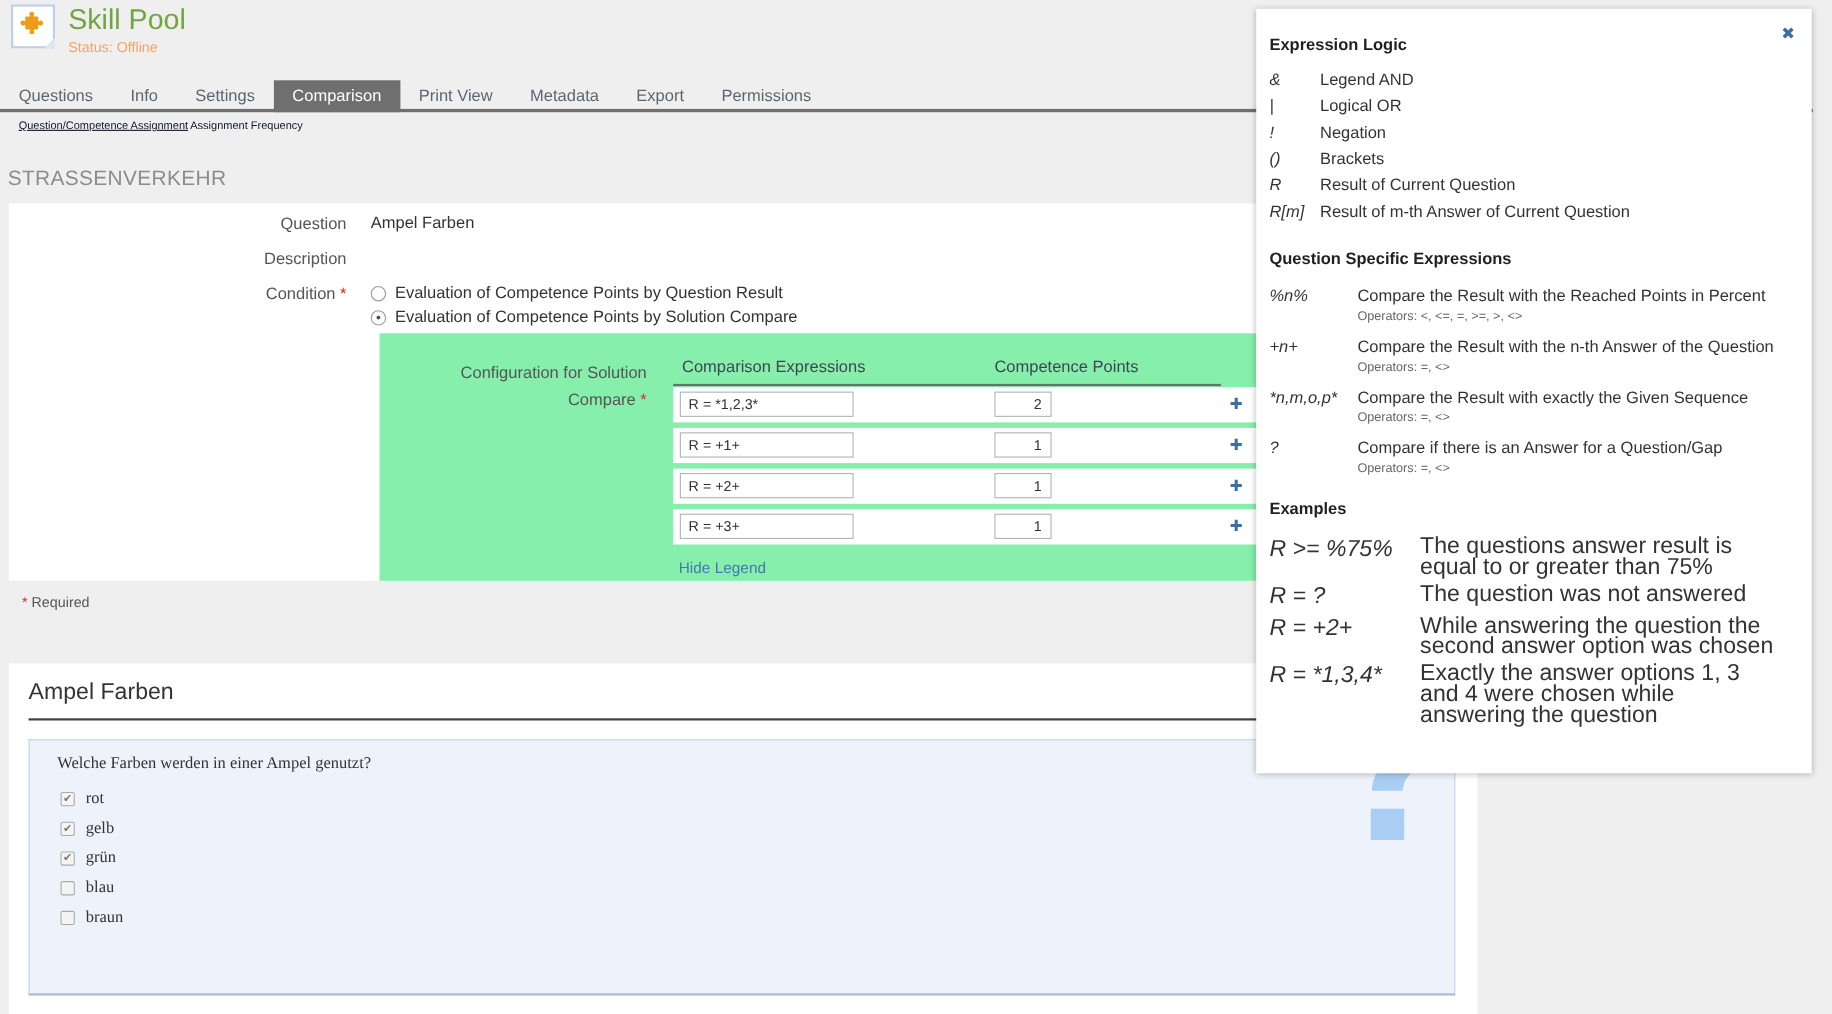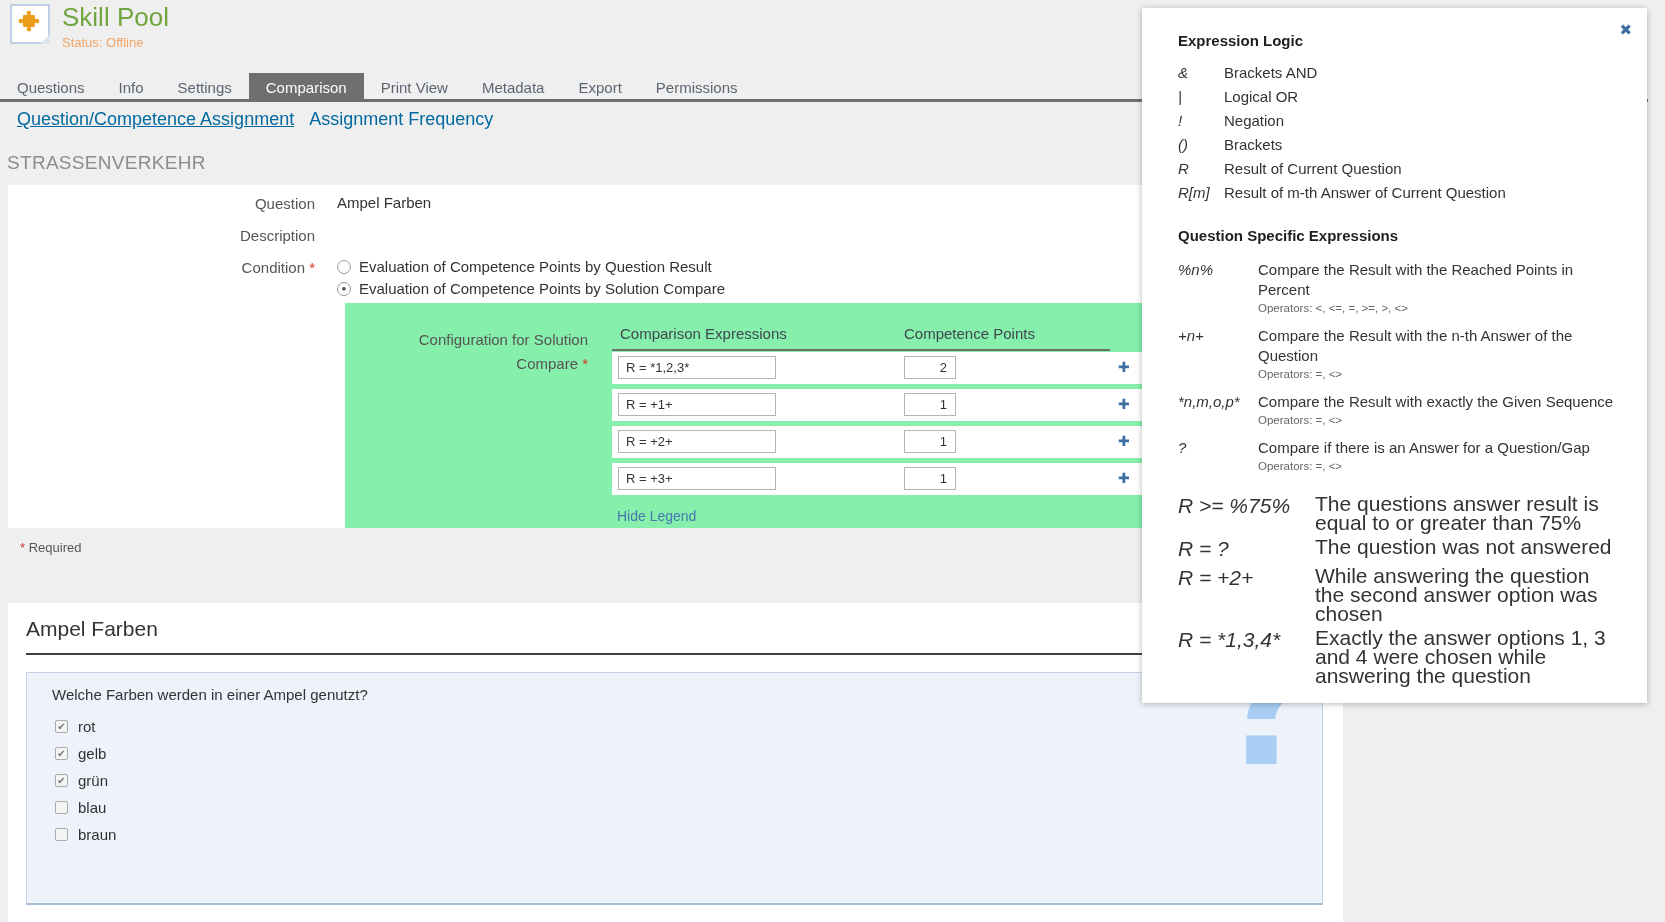--- a/index.html
+++ b/index.html
@@ -13,21 +13,21 @@
   .app-icon:after { content:""; position:absolute; right:-2px; bottom:-2px; width:0; height:0;
               border-style:solid; border-width:0 0 10px 10px; border-color:transparent transparent #DCE6F2 transparent; }
   .page-title { position:absolute; left:62px; top:2px; font-size:26px; color:#71A53F; }
   .page-status { position:absolute; left:62px; top:35px; font-size:13px; color:#F2A566; }
 
   
   .tabbar { position:absolute; left:0; top:73px; width:1648px; height:29px; border-bottom:3px solid #6F6F6F;
             display:flex; align-items:flex-start; }
   .tab { font-size:15px; color:#5B6672; padding:0 17px; line-height:29px; cursor:pointer; white-space:nowrap; }
   .tab.active { background:#6F6F6F; color:#fff; }
-  .subnav { position:absolute; left:17px; top:109px; font-size:18px; color:#0369a1; display:flex; gap:15px; }
+  .subnav { position:absolute; left:17px; top:109px; font-size:10px; color:#0f172a; display:flex; gap:2px; }
   .subnav .sublink { cursor:pointer; }
   .subnav .sublink.active { text-decoration:underline; }
 
   .section-title { position:absolute; left:7px; top:152px; font-size:19px; color:#8C8C8C; letter-spacing:.3px; }
 
   
   .form-panel { position:absolute; left:8px; top:185px; width:1335px; height:343px; background:#fff; }
   .flabel { position:absolute; left:0; width:307px; text-align:right; font-size:15px; color:#555; }
   .fvalue { position:absolute; left:329px; font-size:15px; color:#333; }
   .star { color:#D93025; }
@@ -53,35 +53,35 @@
   .add-btn { position:absolute; left:506px; top:7px; font-size:14px; font-weight:bold; color:#3C6E9F; cursor:pointer; }
   .hide-legend { position:absolute; left:272px; top:205px; font-size:14px; color:#4678AE; cursor:pointer; }
 
   .required-note { position:absolute; left:20px; top:540px; font-size:13px; color:#555; }
 
   
   .card { position:absolute; left:8px; top:603px; width:1335px; height:319px; background:#fff; }
   .card-title { position:absolute; left:18px; top:14px; font-size:21px; color:#333; }
   .card-underline { position:absolute; left:18px; top:50px; width:1299px; height:2px; background:#3F3F3F; }
   .qpanel { position:absolute; left:18px; top:69px; width:1297px; height:233px; background:#EDF2FB;
-            border:1px solid #C3D4EA; border-bottom:2px solid #A8BCD6; }
+            border:1px solid #C3D4EA; border-bottom:2px solid #A8BCD6;font-family:Liberation Serif, serif; }
   .qtext { position:absolute; left:25px; top:13px; font-size:15px; color:#333; }
   .opts { position:absolute; left:28px; top:40px; }
   .opt { display:flex; align-items:center; height:27px; }
   .cbox { width:13px; height:13px; border:1px solid #ABABAB; border-radius:2px; background:#F4F4F4;
           display:flex; align-items:center; justify-content:center; font-size:10px; color:#777; line-height:13px; }
   .opt-label { font-size:15px; color:#333; margin-left:10px; }
   .watermark { position:absolute; left:1200px; top:582px; width:132px; text-align:center; font-size:215px;
                font-weight:bold; color:#A9CDF3; line-height:1; z-index:3; }
 
   
   .legend { position:absolute; left:1142px; top:8px; width:505px; height:695px; background:#fff; z-index:10;
             box-shadow:0 1px 6px rgba(0,0,0,.28); }
   .legend-close { position:absolute; right:15px; top:13px; font-size:15px; font-weight:bold; color:#3C6E9F; cursor:pointer; }
-  .legend-content { padding:24px 24px 0 36px; }
+  .legend-content { padding:24px 24px 0 12px; }
   .legend h3 { font-size:15px; color:#1F1F1F; font-weight:bold; }
   .lg-title1 { margin-bottom:12px; }
   .lg-title2 { margin-bottom:16px; }
   .lg-title3 { margin-bottom:16px; }
   .lrow { display:flex; line-height:24px; font-size:15px; }
   .lsym { width:46px; font-style:italic; flex:none; }
   .logic-list { margin-bottom:22px; }
   .qse-list { margin-bottom:22px; }
   .qrow { display:flex; margin-bottom:12px; font-size:15px; }
   .qsym { width:80px; font-style:italic; flex:none; padding-top:1px; }
@@ -212,21 +212,21 @@
   </div>
   <div class="watermark">?</div>
 
   <div class="legend">
     <span class="legend-close">✖</span>
     <div class="legend-content">
       <h3 class="lg-title1">Expression Logic</h3>
       <div class="logic-list">
         <div class="lrow">
             <span class="lsym">&amp;</span>
-            <span>Brackets AND</span>
+            <span>Legend AND</span>
           </div>
         <div class="lrow">
             <span class="lsym">|</span>
             <span>Logical OR</span>
           </div>
         <div class="lrow">
             <span class="lsym">!</span>
             <span>Negation</span>
           </div>
         <div class="lrow">
@@ -256,20 +256,21 @@
         <div class="qrow">
           <span class="qsym">*n,m,o,p*</span>
           <span><span class="qdesc">Compare the Result with exactly the Given Sequence</span><div class="qops">Operators: =, &lt;&gt;</div></span>
         </div>
         <div class="qrow">
           <span class="qsym">?</span>
           <span><span class="qdesc">Compare if there is an Answer for a Question/Gap</span><div class="qops">Operators: =, &lt;&gt;</div></span>
         </div>
       </div>
 
+      <h3 class="lg-title3">Examples</h3>
       <div class="example-list">
         <div class="erow">
             <span class="esym">R &gt;= %75%</span>
             <span class="edesc">The questions answer result is equal to or greater than 75%</span>
           </div>
         <div class="erow">
             <span class="esym">R = ?</span>
             <span class="edesc">The question was not answered</span>
           </div>
         <div class="erow">

